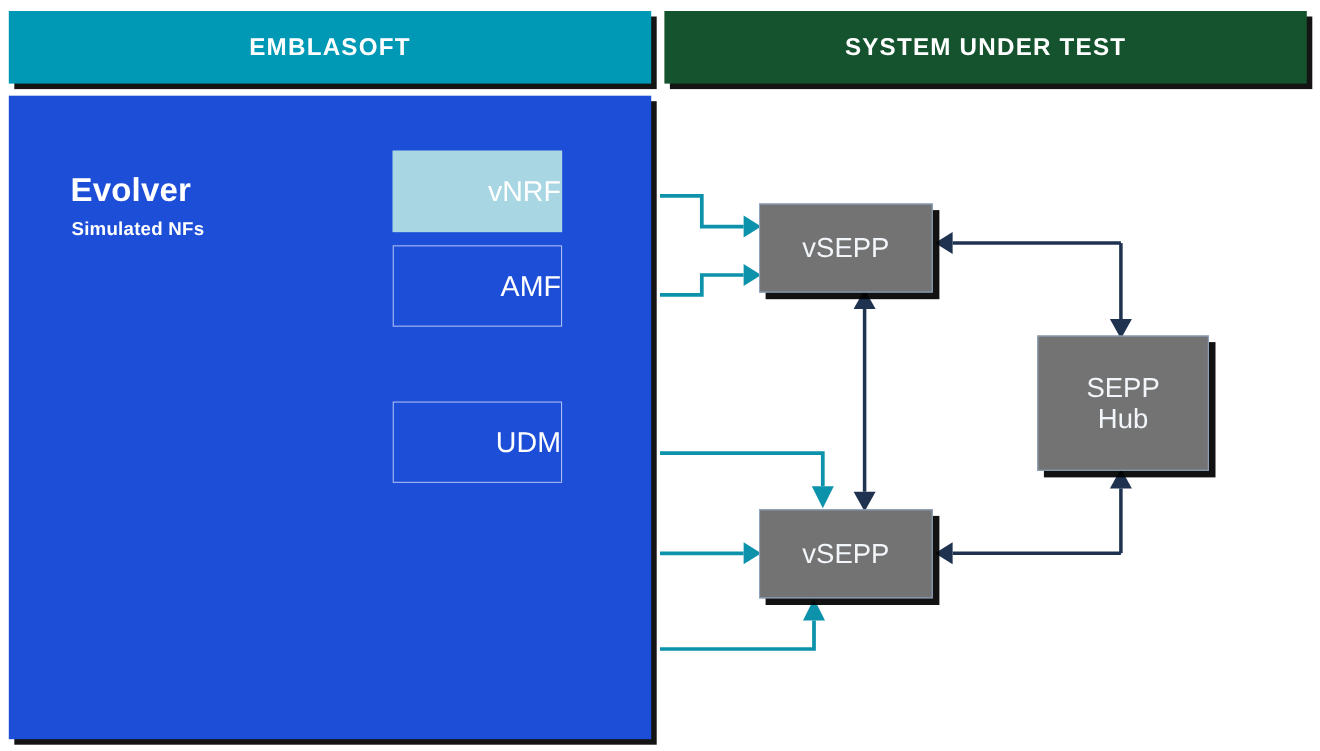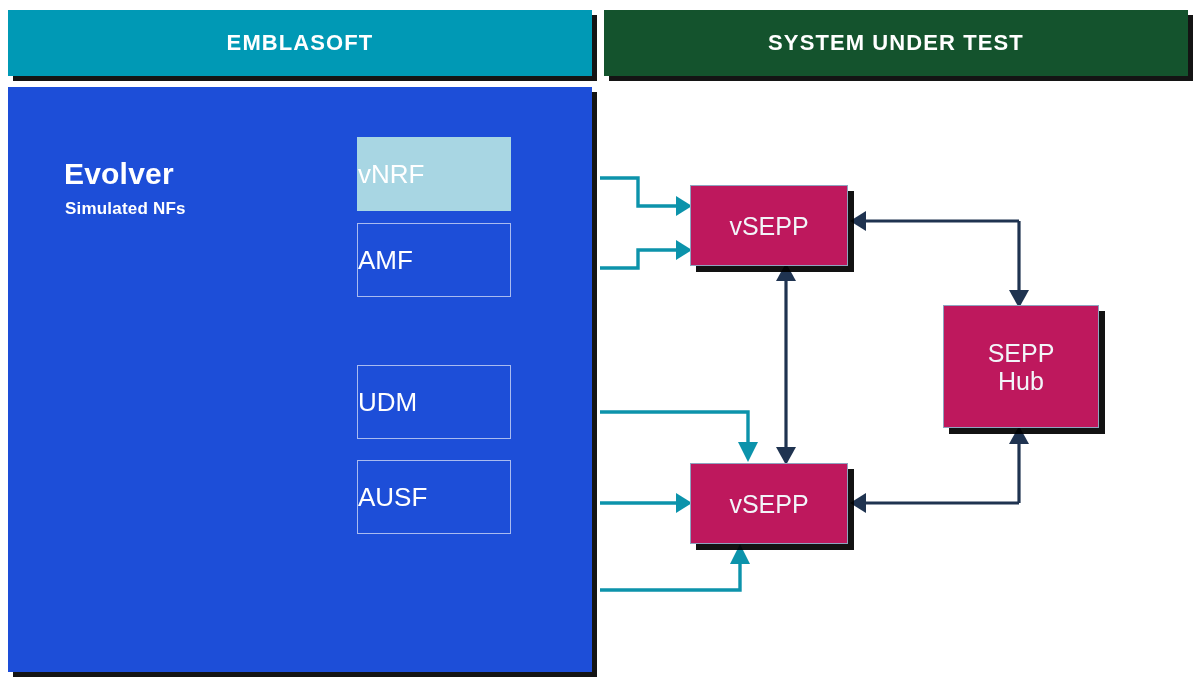--- a/index.html
+++ b/index.html
@@ -67,21 +67,21 @@
     line-height:1;
   }
 
   
   .nf{
     position:absolute;
     left:349px;
     width:154px; height:74px;
     display:flex;
     align-items:center;
-    justify-content:flex-start;
+    justify-content:flex-end;
     color:#ffffff;
     font-size:26px;
     font-weight:normal;
     box-sizing:border-box;
   }
   .nf.outline{
     background:transparent;
     border:1px solid rgba(255,255,255,.62);
   }
   .nf.filled{
@@ -90,21 +90,21 @@
   }
   #nf-vnrf{ top:50px; }
   #nf-amf { top:136px; }
   #nf-udm { top:278px; }
   #nf-ausf{ top:373px; }
   #nf-hnrf{ top:461px; }
 
   
   .sut-box{
     position:absolute;
-    background:#be185d;
+    background:#737373;
     border:1px solid #8fa4c0;
     box-sizing:border-box;
     display:flex;
     align-items:center;
     justify-content:center;
     text-align:center;
     color:#f2f5f9;
     font-size:25px;
     line-height:1.12;
     box-shadow:6px 6px 0 0 rgba(0,0,0,0.93);
@@ -156,23 +156,20 @@
     </div>
 
     <div class="nf outline" id="nf-amf">
       <span>AMF</span>
     </div>
 
     <div class="nf outline" id="nf-udm">
       <span>UDM</span>
     </div>
 
-    <div class="nf outline" id="nf-ausf">
-      <span>AUSF</span>
-    </div>
 
   </div>
 
   <svg id="wires" viewBox="0 0 1200 683">
 
     <g>
       <path class="teal-wire" d="M 600 178 L 638 178 L 638 206 L 676 206"></path>
       <polygon class="teal-head" points="676,196 692,206 676,216"></polygon>
     </g>
 

